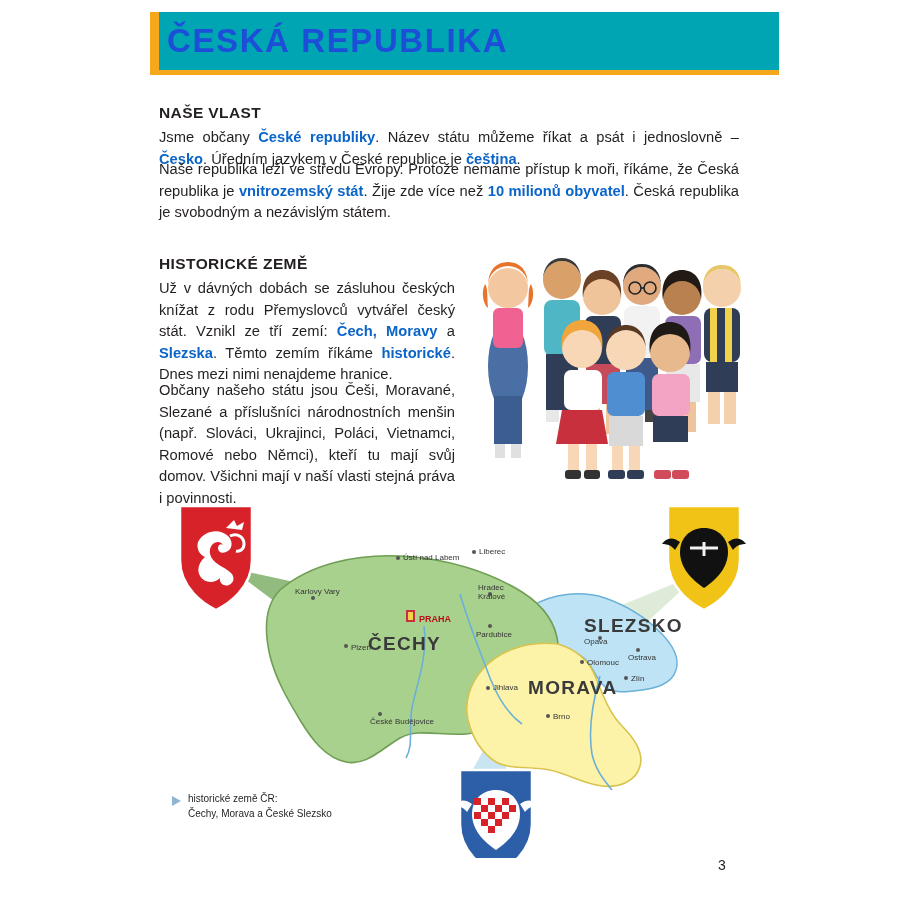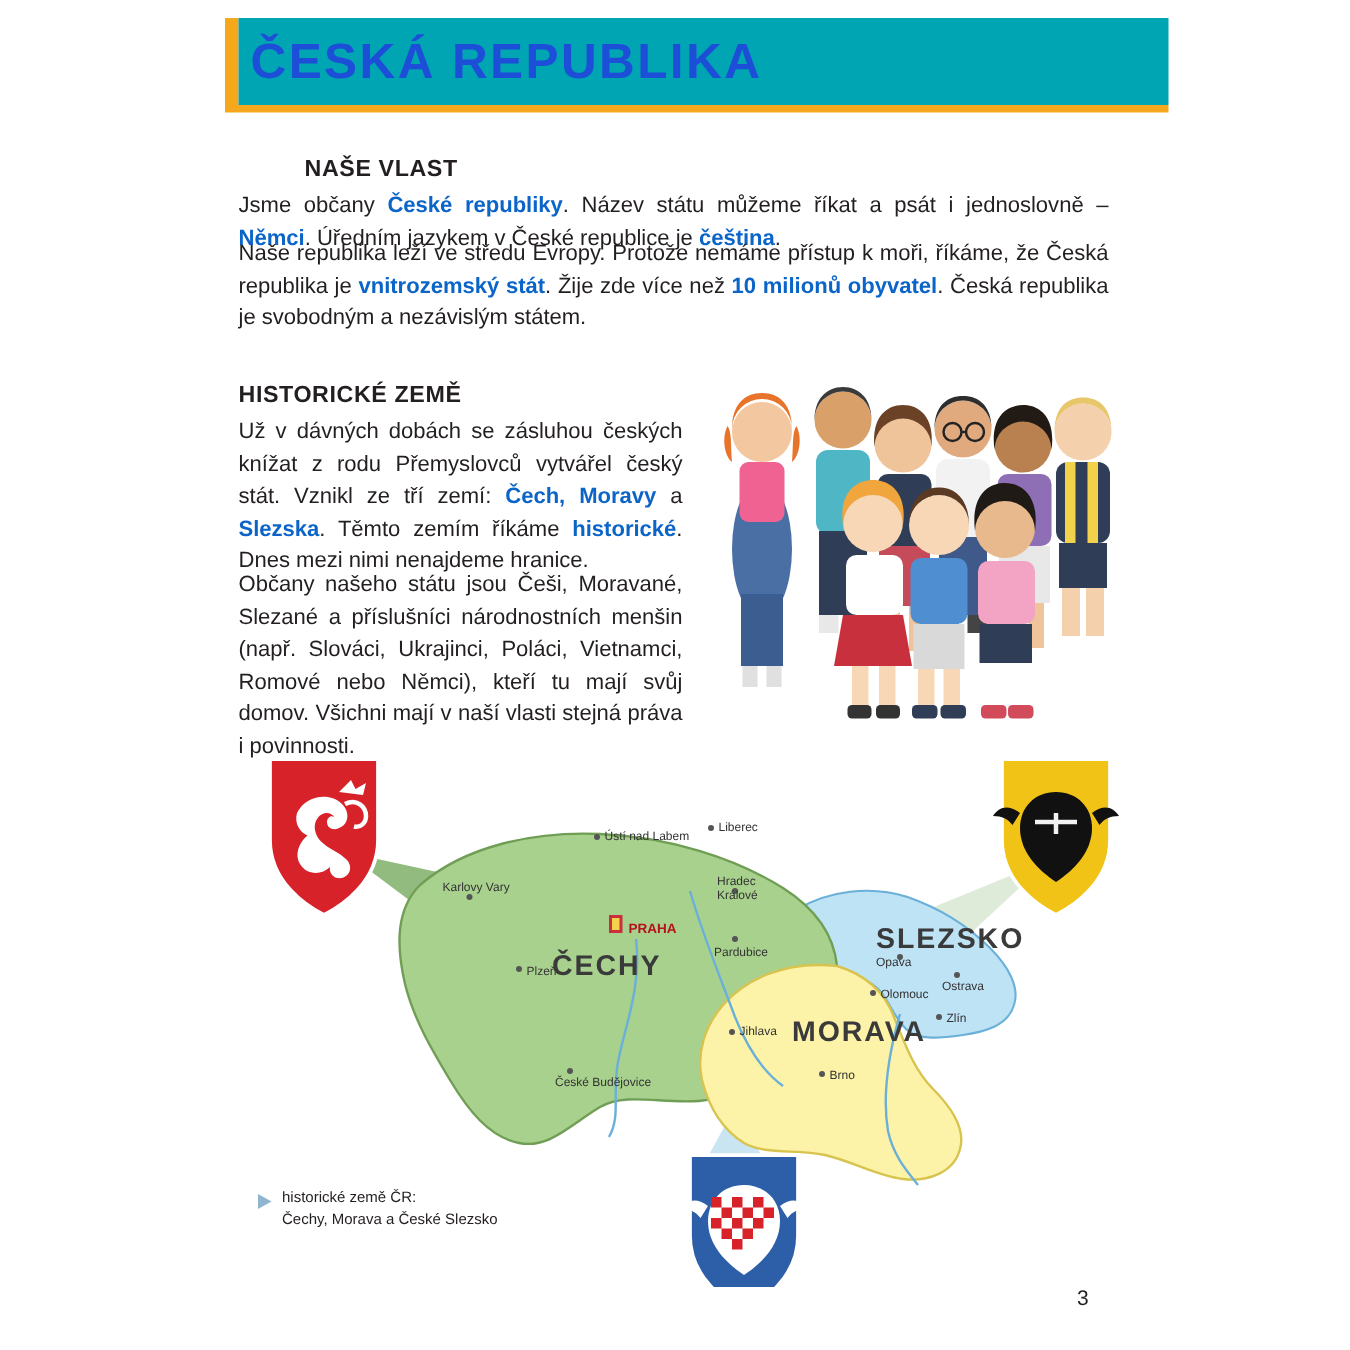--- a/index.html
+++ b/index.html
@@ -67,21 +67,21 @@
   }
   .para {
     position: absolute;
     font-size: 14.7px;
     line-height: 21.5px;
     color: #231f20;
     text-align: justify;
   }
   .hl { color: #0b64c8; font-weight: bold; }
 
-  #h-vlast   { left: 159px; top: 104px; margin-left: 44px; }
+  #h-vlast   { left: 159px; top: 104px; }
   #p-vlast-1 { left: 159px; top: 127px; width: 580px; }
   #p-vlast-2 { left: 159px; top: 159px; width: 580px; }
 
   #h-zeme    { left: 159px; top: 255px; }
   #p-zeme-1  { left: 159px; top: 278px; width: 296px; }
   #p-zeme-2  { left: 159px; top: 380px; width: 296px; }
 
   
   #kids {
     position: absolute;
@@ -125,21 +125,21 @@
 
 <div id="page">
 
   <div class="bar-orange"></div>
   <div class="header-band"></div>
   <div class="header-title">ČESKÁ REPUBLIKA</div>
   <div class="header-underline"></div>
 
   <div class="section-heading" id="h-vlast">NAŠE VLAST</div>
 
-  <div class="para" id="p-vlast-1">Jsme občany <span class="hl">České republiky</span>. Název státu můžeme říkat a psát i jednoslovně – <span class="hl">Němci</span>. Úředním jazykem v České republice je <span class="hl">čeština</span>.</div>
+  <div class="para" id="p-vlast-1">Jsme občany <span class="hl">České republiky</span>. Název státu můžeme říkat a psát i jednoslovně – <span class="hl">Česko</span>. Úředním jazykem v České republice je <span class="hl">čeština</span>.</div>
 
   <div class="para" id="p-vlast-2">Naše republika leží ve středu Evropy. Protože nemáme přístup k moři, říkáme, že Česká republika je <span class="hl">vnitrozemský stát</span>. Žije zde více než <span class="hl">10 milionů obyvatel</span>. Česká republika je svobodným a nezávislým státem.</div>
 
   <div class="section-heading" id="h-zeme">HISTORICKÉ ZEMĚ</div>
 
   <div class="para" id="p-zeme-2">Občany našeho státu jsou Češi, Moravané, Slezané a příslušníci národnostních menšin (např. Slováci, Ukrajinci, Poláci, Vietnamci, Romové nebo Němci), kteří tu mají svůj domov. Všichni mají v naší vlasti stejná práva i povinnosti.</div>
 
   <div class="para" id="p-zeme-1">Už v dávných dobách se zásluhou českých knížat z rodu Přemyslovců vytvářel český stát. Vznikl ze tří zemí: <span class="hl">Čech, Moravy</span> a <span class="hl">Slezska</span>. Těmto zemím říkáme <span class="hl">historické</span>. Dnes mezi nimi nenajdeme hranice.</div>
 
   <svg id="kids" viewBox="0 0 290 238">

